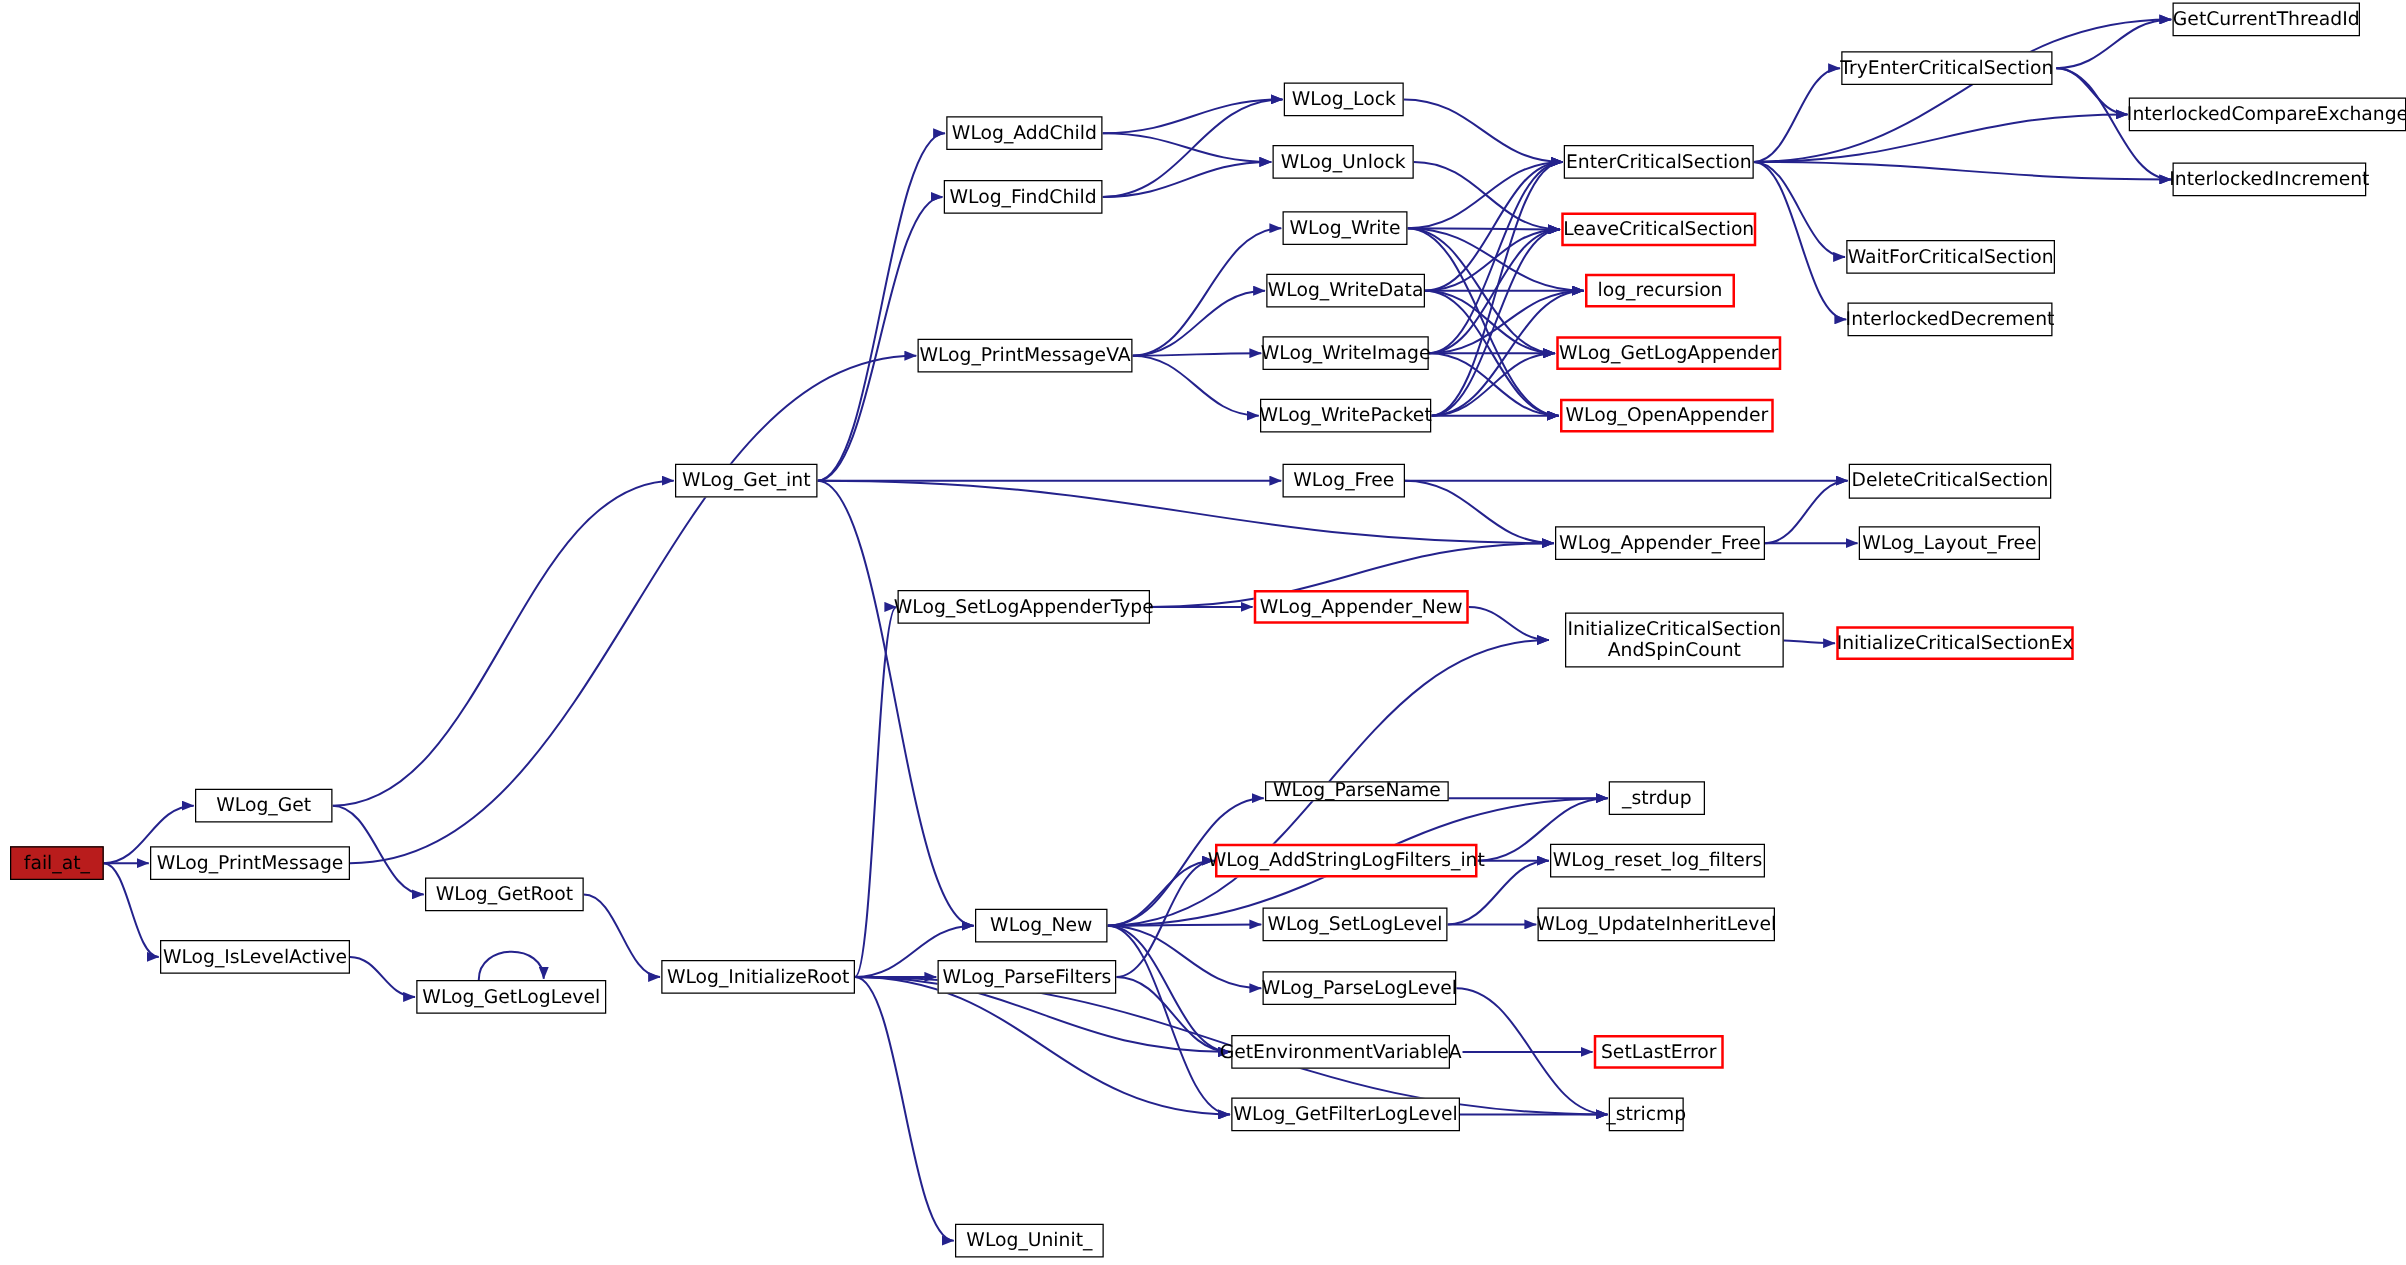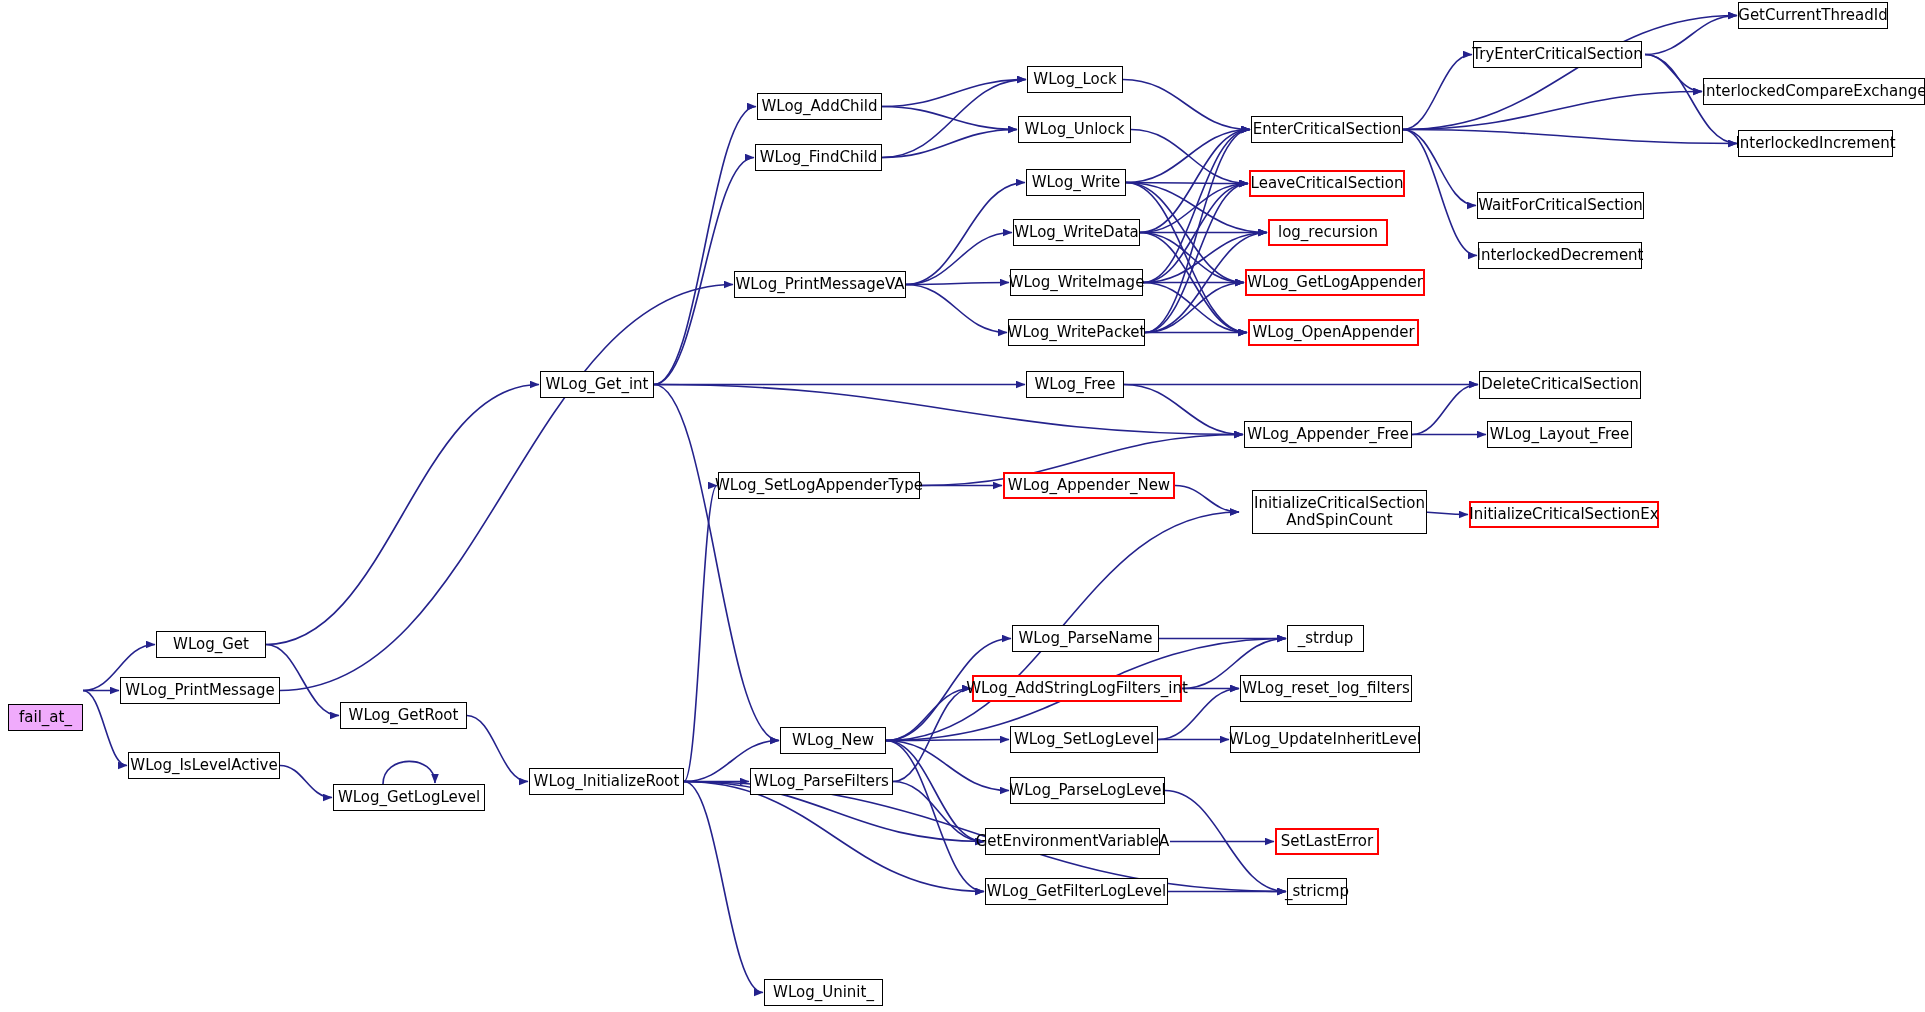--- a/index.html
+++ b/index.html
@@ -17,21 +17,21 @@
     justify-content:center;
     text-align:center;
     line-height:1.05;
     white-space:pre;
     color:#000000;
     font-size:15px;
     letter-spacing:0px;
     cursor:default;
   }
   .node.red{border:2px solid #ff0000;}
-  .node.root{background:#f0abfc;border:1px solid #000000;margin-top:27px;}
+  .node.root{background:#b91c1c;border:1px solid #000000;}
   .node.two-line{line-height:1.12;font-size:15px;}
 </style>
 </head>
 <body>
 
 <div id="canvas">
   <svg class="edges" viewBox="0 0 1925 1012">
     <defs>
       <marker id="arrow" markerWidth="10" markerHeight="8" refX="9.5" refY="4" orient="auto" markerUnits="userSpaceOnUse">
         <path d="M0,0 L10,4 L0,8 z" fill="#24228c"></path>
@@ -160,21 +160,21 @@
       <div class="node" style="left: 1477px; top: 192px; width: 167px; height: 27px;">WaitForCriticalSection</div>
       <div class="node" style="left: 1478px; top: 242px; width: 164px; height: 27px;">InterlockedDecrement</div>
       <div class="node" style="left: 1738px; top: 2px; width: 150px; height: 27px;">GetCurrentThreadId</div>
       <div class="node" style="left: 1703px; top: 78px; width: 222px; height: 27px;">InterlockedCompareExchange</div>
       <div class="node" style="left: 1738px; top: 130px; width: 155px; height: 27px;">InterlockedIncrement</div>
       <div class="node" style="left: 1479px; top: 371px; width: 162px; height: 28px;">DeleteCriticalSection</div>
       <div class="node" style="left: 1487px; top: 421px; width: 145px; height: 27px;">WLog_Layout_Free</div>
       <div class="node two-line" style="left: 1240px; top: 490px; width: 175px; height: 44px; margin-left: 12px;">InitializeCriticalSection
 AndSpinCount</div>
       <div class="node red" style="left: 1469px; top: 501px; width: 190px; height: 27px;">InitializeCriticalSectionEx</div>
-      <div class="node" style="left: 1012px; top: 625px; width: 147px; height: 27px;">WLog_ParseName</div>
+      <div class="node" style="left: 1012px; top: 625px; width: 147px; height: 16px;">WLog_ParseName</div>
       <div class="node" style="left: 1287px; top: 625px; width: 77px; height: 27px;">_strdup</div>
       <div class="node red" style="left: 972px; top: 675px; width: 210px; height: 27px;">WLog_AddStringLogFilters_int</div>
       <div class="node" style="left: 1240px; top: 675px; width: 172px; height: 27px;">WLog_reset_log_filters</div>
       <div class="node" style="left: 1010px; top: 726px; width: 148px; height: 27px;">WLog_SetLogLevel</div>
       <div class="node" style="left: 1230px; top: 726px; width: 190px; height: 27px;">WLog_UpdateInheritLevel</div>
       <div class="node" style="left: 1010px; top: 777px; width: 155px; height: 27px;">WLog_ParseLogLevel</div>
       <div class="node" style="left: 985px; top: 828px; width: 175px; height: 27px;">GetEnvironmentVariableA</div>
       <div class="node red" style="left: 1275px; top: 828px; width: 104px; height: 27px;">SetLastError</div>
       <div class="node" style="left: 985px; top: 878px; width: 183px; height: 27px;">WLog_GetFilterLogLevel</div>
       <div class="node" style="left: 1287px; top: 878px; width: 60px; height: 27px;">_stricmp</div>

